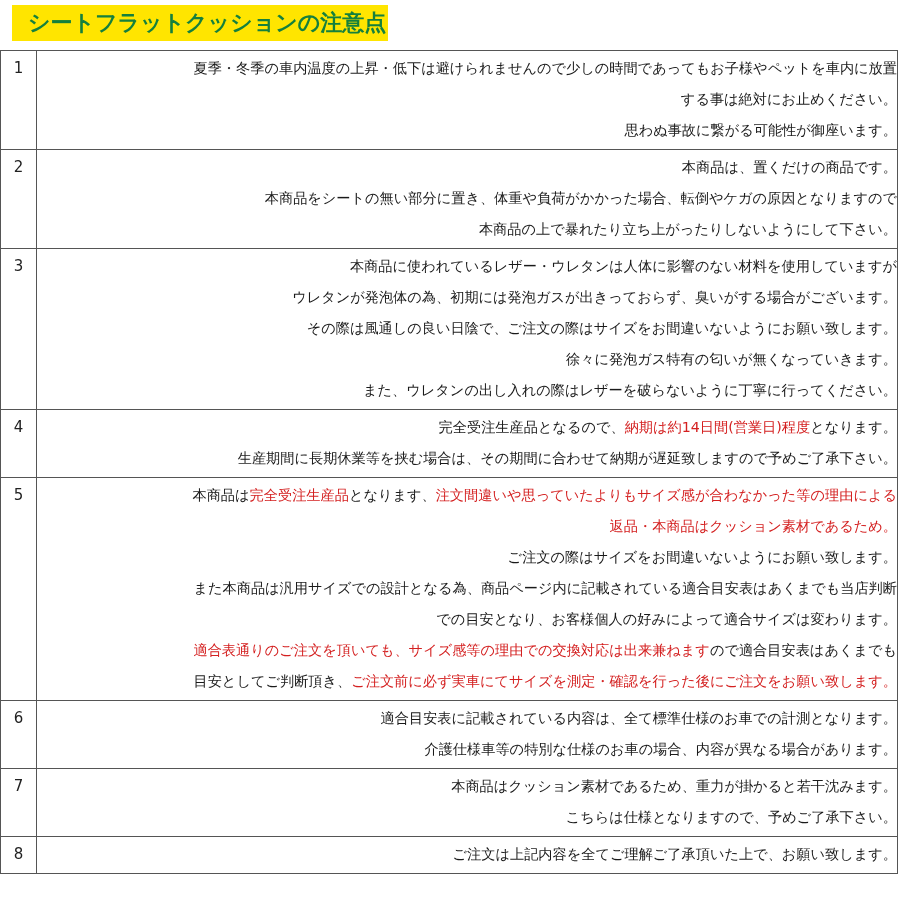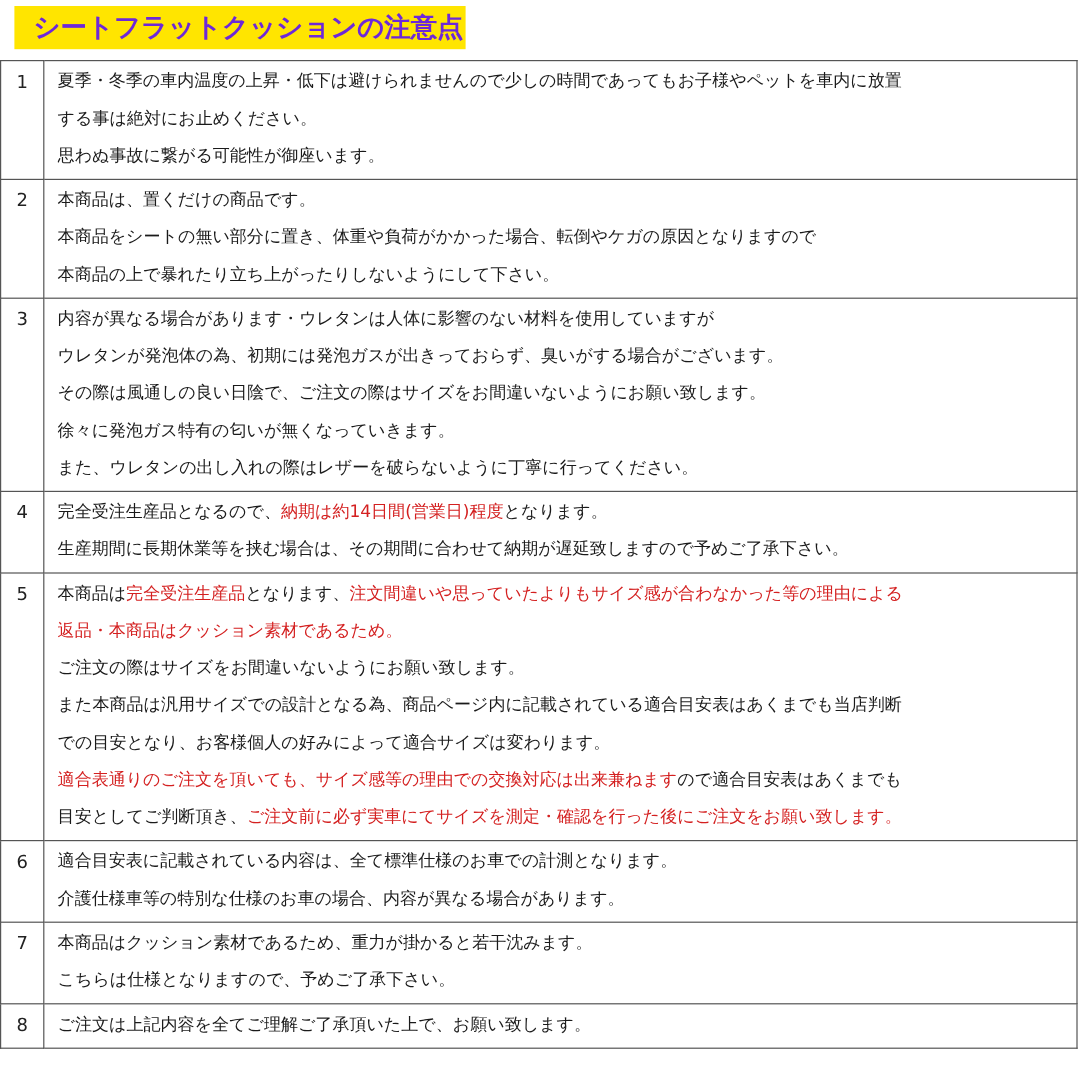--- a/index.html
+++ b/index.html
@@ -23,21 +23,21 @@
       height: 36px;
       background: #ffe500;
       box-sizing: border-box;
       padding-left: 16px;
       display: flex;
       align-items: center;
     }
     .title-text {
       font-size: 22px;
       font-weight: bold;
-      color: #6d28d9;
+      color: #15803d;
       letter-spacing: 0px;
       white-space: nowrap;
       font-family: Liberation Mono, monospace;
     }
     .notice-table {
       position: absolute;
       left: 0px;
       top: 50px;
       width: 898px;
       border-collapse: collapse;
@@ -53,20 +53,21 @@
       text-align: center;
       font-size: 15px;
       color: #222222;
       line-height: 31px;
       padding-top: 2px !important;
     }
     .body-cell {
       padding-left: 11px !important;
       padding-top: 2px !important;
       padding-bottom: 3px !important;
+      text-align: right;
     }
     .line {
       font-size: 14.2px;
       line-height: 31px;
       height: 31px;
       white-space: nowrap;
       overflow: hidden;
       letter-spacing: 0px;
     }
     .red {
@@ -97,21 +98,21 @@
         <td class="num-cell">2</td>
         <td class="body-cell">
           <div class="line"><span class="blk">本商品は、置くだけの商品です。</span></div>
           <div class="line"><span class="blk">本商品をシートの無い部分に置き、体重や負荷がかかった場合、転倒やケガの原因となりますので</span></div>
           <div class="line"><span class="blk">本商品の上で暴れたり立ち上がったりしないようにして下さい。</span></div>
         </td>
       </tr>
       <tr>
         <td class="num-cell">3</td>
         <td class="body-cell">
-          <div class="line"><span class="blk">内容が異なる場合があります・ウレタンは人体に影響のない材料を使用していますが</span></div>
+          <div class="line"><span class="blk">本商品に使われているレザー・ウレタンは人体に影響のない材料を使用していますが</span></div>
           <div class="line"><span class="blk">ウレタンが発泡体の為、初期には発泡ガスが出きっておらず、臭いがする場合がございます。</span></div>
           <div class="line"><span class="blk">その際は風通しの良い日陰で、ご注文の際はサイズをお間違いないようにお願い致します。</span></div>
           <div class="line"><span class="blk">徐々に発泡ガス特有の匂いが無くなっていきます。</span></div>
           <div class="line"><span class="blk">また、ウレタンの出し入れの際はレザーを破らないように丁寧に行ってください。</span></div>
         </td>
       </tr>
       <tr>
         <td class="num-cell">4</td>
         <td class="body-cell">
           <div class="line"><span class="blk">完全受注生産品となるので、</span><span class="red">納期は約14日間(営業日)程度</span><span class="blk">となります。</span></div>

